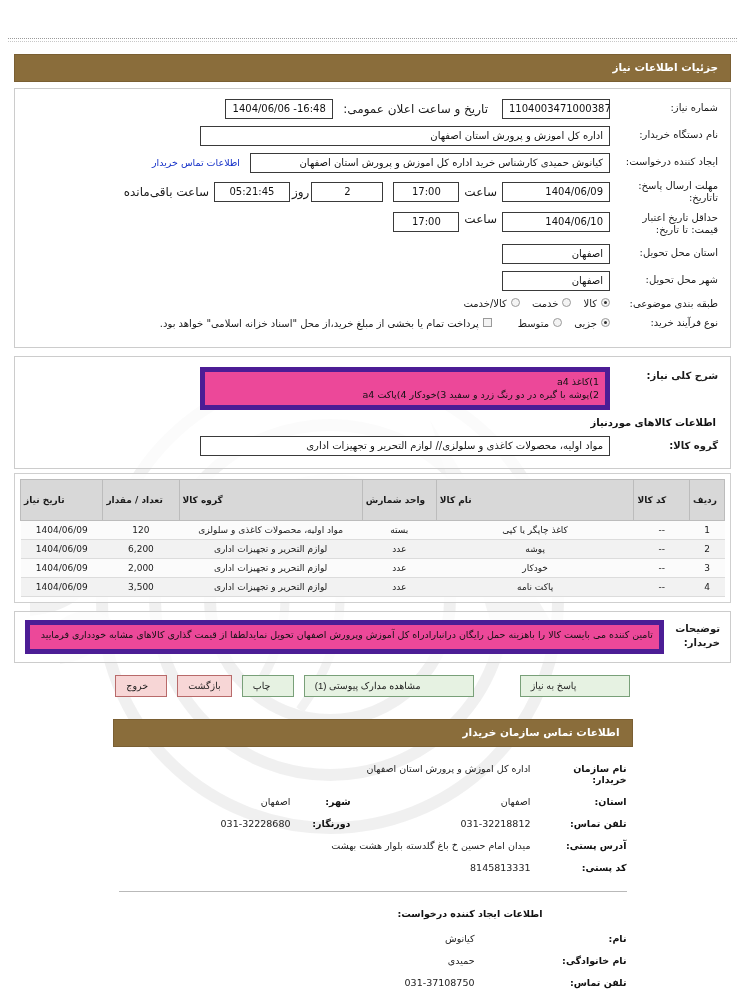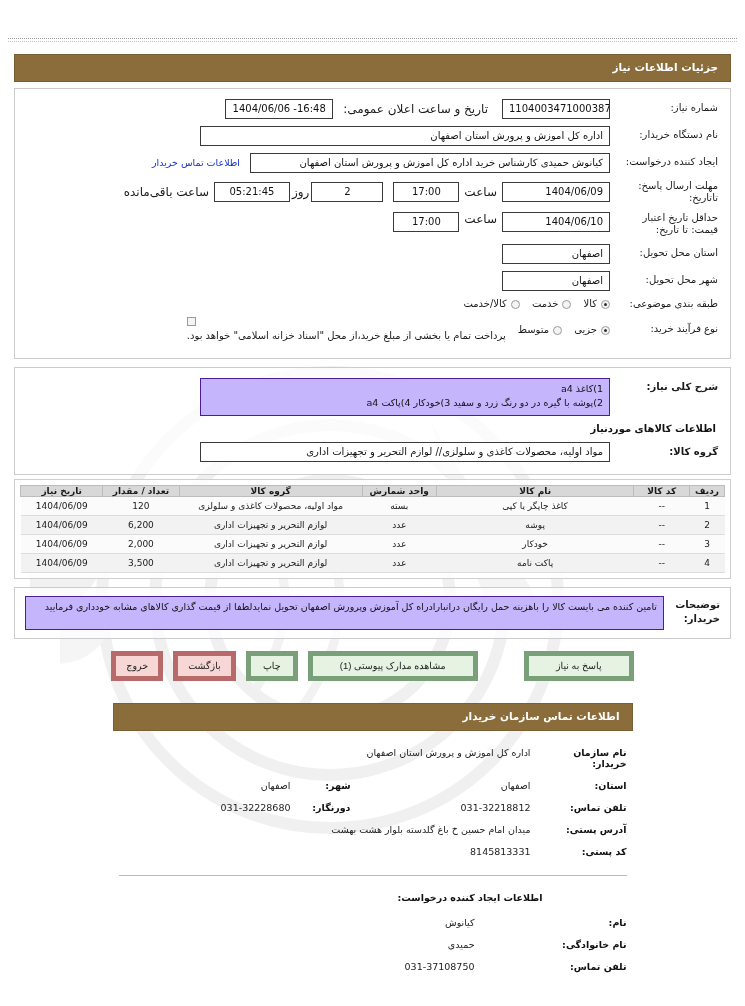--- a/index.html
+++ b/index.html
@@ -114,21 +114,21 @@
   .blue-link {
     color: #1430c8;
     font-size: 9.5px;
     text-decoration: none;
     padding-right: 10px;
     white-space: nowrap;
     cursor: pointer;
   }
 
   
-  .optgrp { display: flex; align-items: flex-end; gap: 4px; }
+  .optgrp { display: flex; align-items: flex-start; gap: 4px; }
   .radio {
     width: 9px; height: 9px;
     border-radius: 50%;
     border: 1px solid #9a9a9a;
     background: #f4f4f4;
     display: inline-block;
     position: relative;
   }
   .radio.on::after {
     content: "";
@@ -142,22 +142,22 @@
     width: 9px; height: 9px;
     border: 1px solid #9a9a9a;
     background: #f4f4f4;
     display: inline-block;
   }
   .opt-text { font-size: 10px; color: #1a1a1a; margin-left: 12px; }
   .opt-text.last { margin-left: 0; }
 
   
   .ta {
-    border: 1px solid #4c1d95;
-    background: #c4b5fd;
+    border: 5px solid #4c1d95;
+    background: #ec4899;
     width: 410px;
     min-height: 38px;
     font-size: 9.5px;
     line-height: 1.45;
     color: #111;
     padding: 3px 6px;
     text-align: right;
     overflow: hidden;
   }
   .ta.notes {
@@ -186,22 +186,22 @@
   table.items {
     width: 100%;
     border-collapse: collapse;
     font-size: 9px;
     color: #1a1a1a;
   }
   table.items thead th {
     background: #d8d8d8;
     border: 1px solid #bcbcbc;
     font-weight: bold;
-    padding: 0 3px;
-    text-align: center;
+    padding: 15px 3px;
+    text-align: left;
     font-size: 9px;
     white-space: nowrap;
     margin-top: 48px;
   }
   table.items tbody td {
     border-bottom: 1px solid #dcdcdc;
     padding: 4px 4px;
     text-align: center;
     background: #fbfbfb;
     font-size: 9px;
@@ -213,25 +213,25 @@
   .btnbar {
     display: flex;
     justify-content: center;
     gap: 10px;
     margin: 12px 0 0 0;
     direction: rtl;
   }
   .btn {
     font-size: 9.5px;
     padding: 3px 10px;
-    border: 5px solid #a21caf;
+    border: 1px solid #a21caf;
     background: #e6f2e2;
     color: #1a1a1a;
     cursor: pointer;
-    text-align: center;
+    text-align: left;
     white-space: nowrap;
     line-height: 14px;
   }
   .btn.green { background: #e6f2e2; border-color: #79a079; }
   .btn.red   { background: #f7d6d6; border-color: #b86a6a; }
   .btn.w-resp { min-width: 110px; margin-left: 36px; }
   .btn.w-att  { min-width: 170px; }
   .btn.w-print{ min-width: 52px; }
   .btn.w-back { min-width: 52px; }
   .btn.w-exit { min-width: 52px; }
@@ -403,21 +403,21 @@
     <div class="row">
       <div class="lbl">نوع فرآیند خرید:</div>
       <div class="optgrp">
         <span class="radio on"></span>
         <span class="opt-text">جزیی</span>
       </div>
       <div class="optgrp">
         <span class="radio"></span>
         <span class="opt-text">متوسط</span>
       </div>
-      <div class="optgrp" style="flex-direction:column;">
+      <div class="optgrp" style="margin-right:14px;">
         <span class="chk"></span>
         <span class="opt-text last">پرداخت تمام یا بخشی از مبلغ خرید،از محل "اسناد خزانه اسلامی" خواهد بود.</span>
       </div>
     </div>
 
   </div>
 
   <div class="panel" style="margin-top:8px;">
 
     <div class="row" style="align-items:flex-start;">

